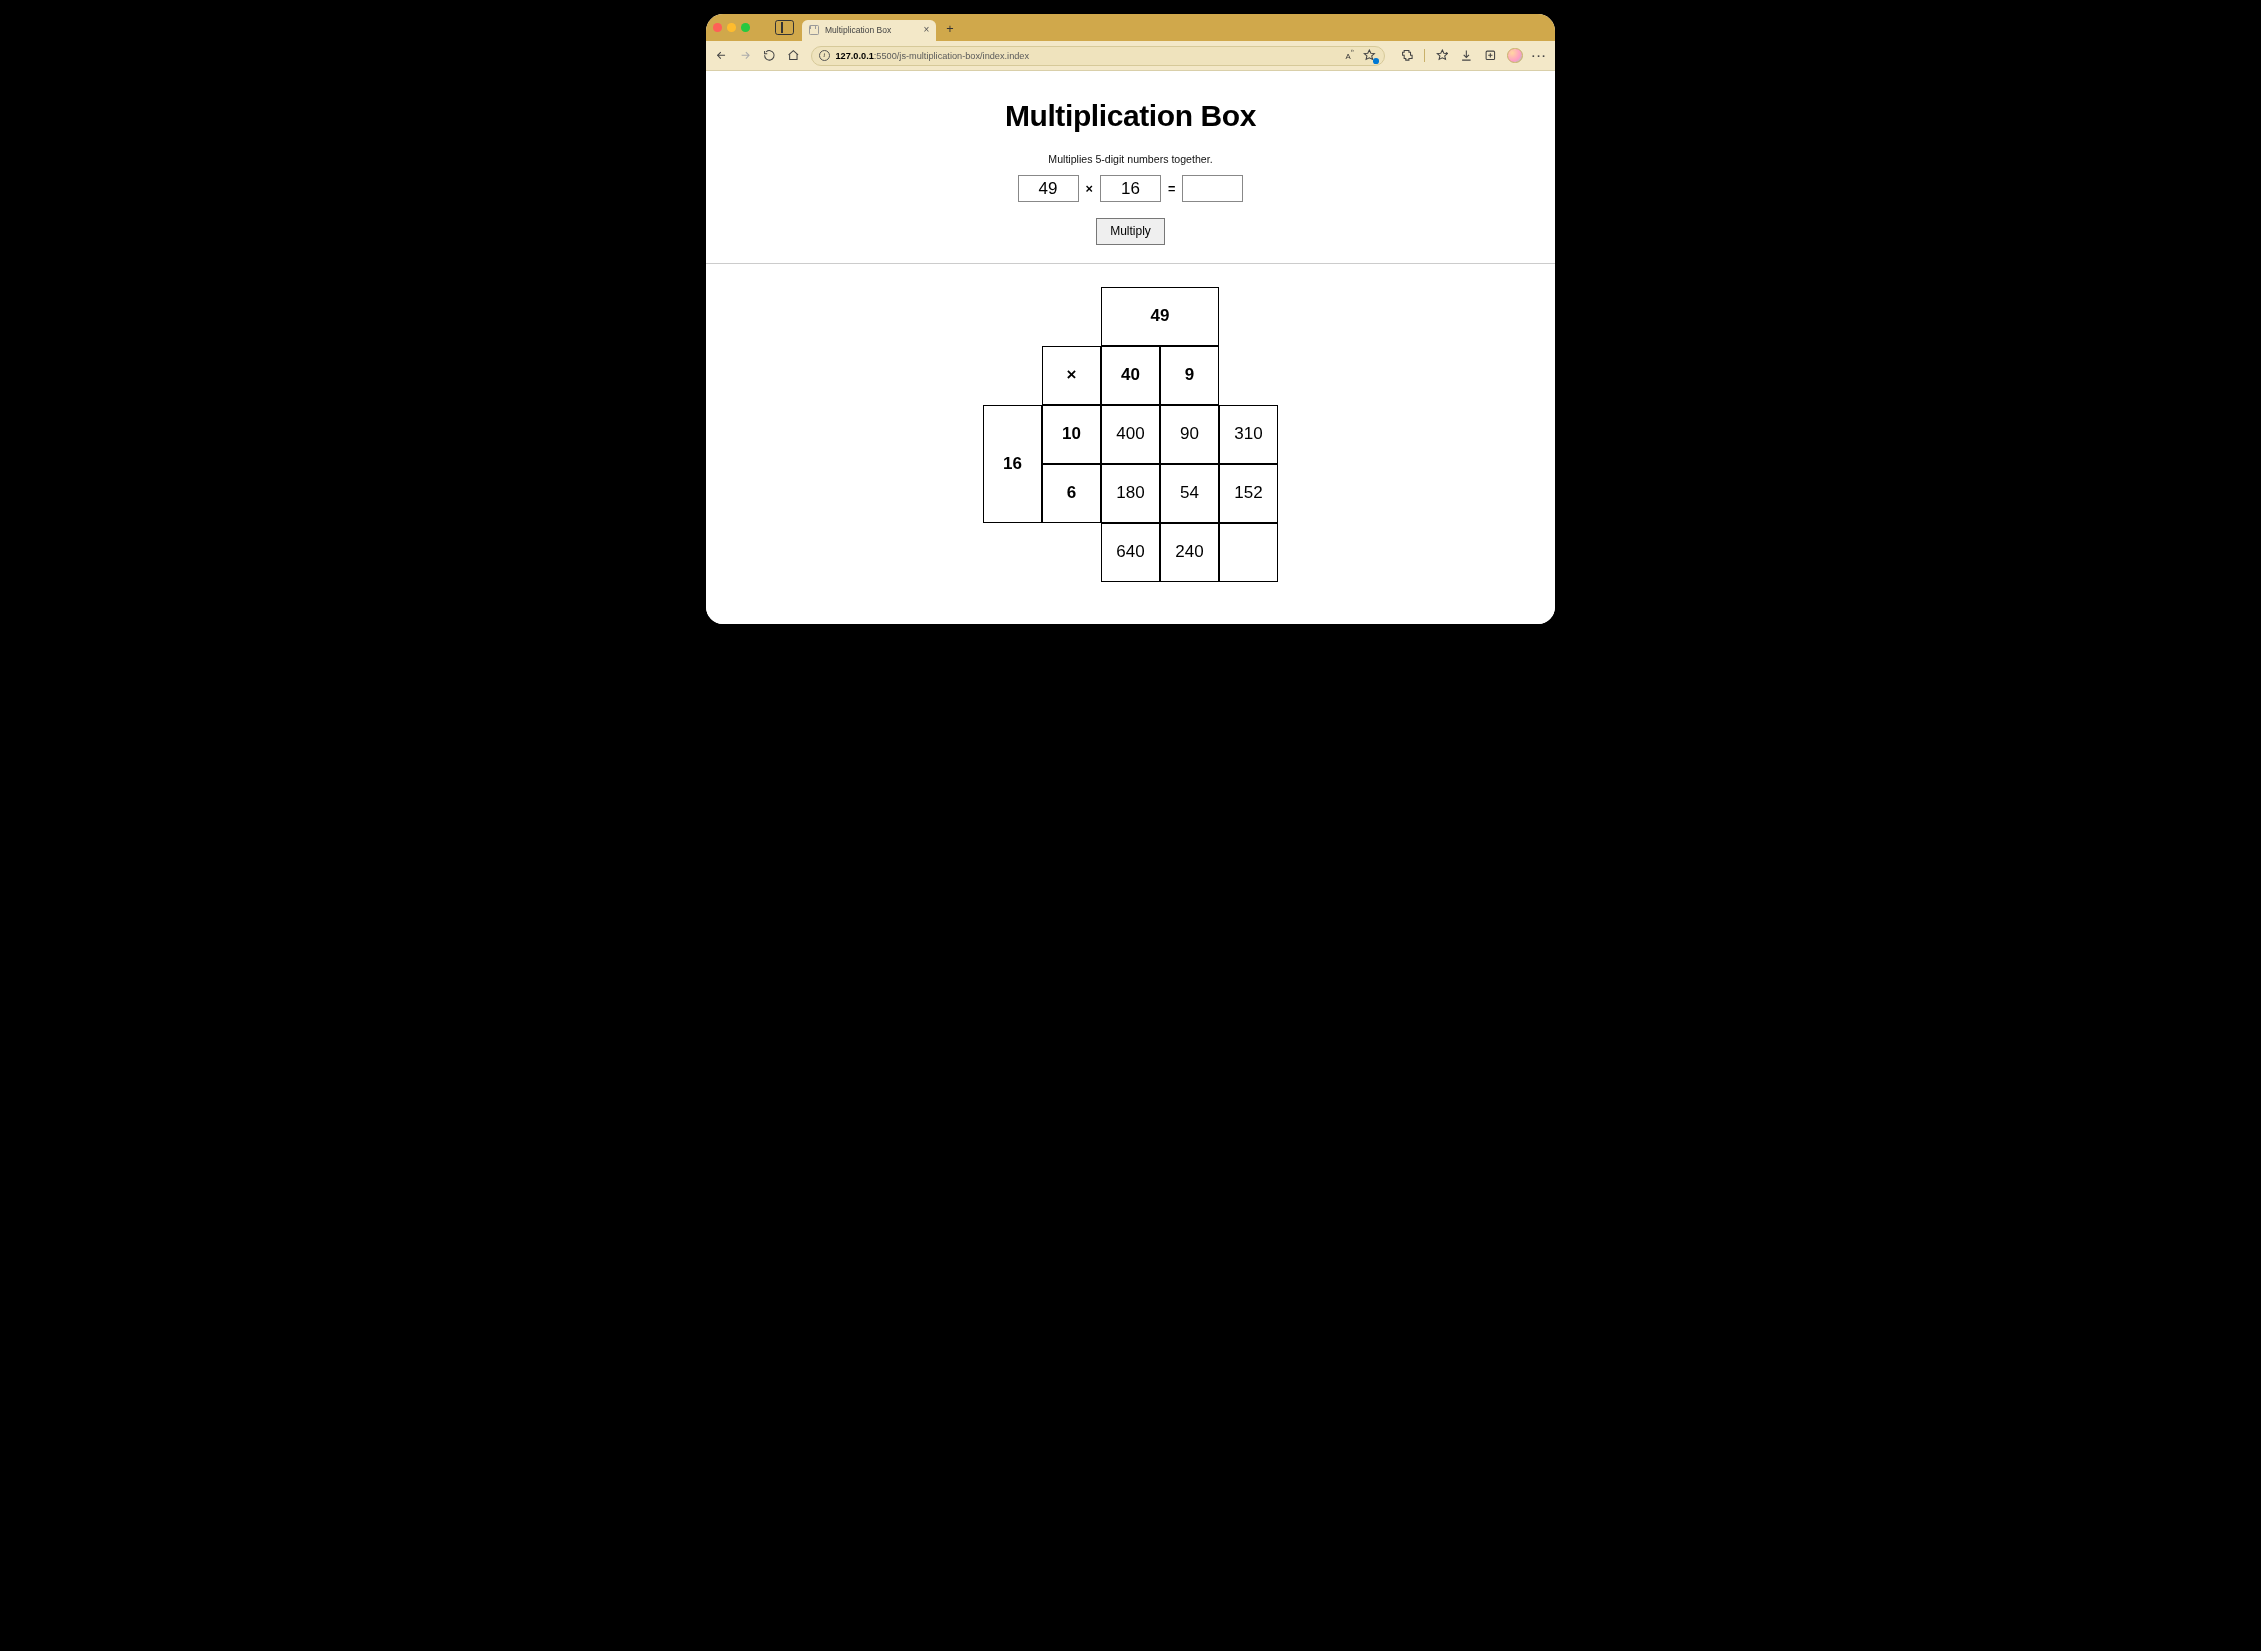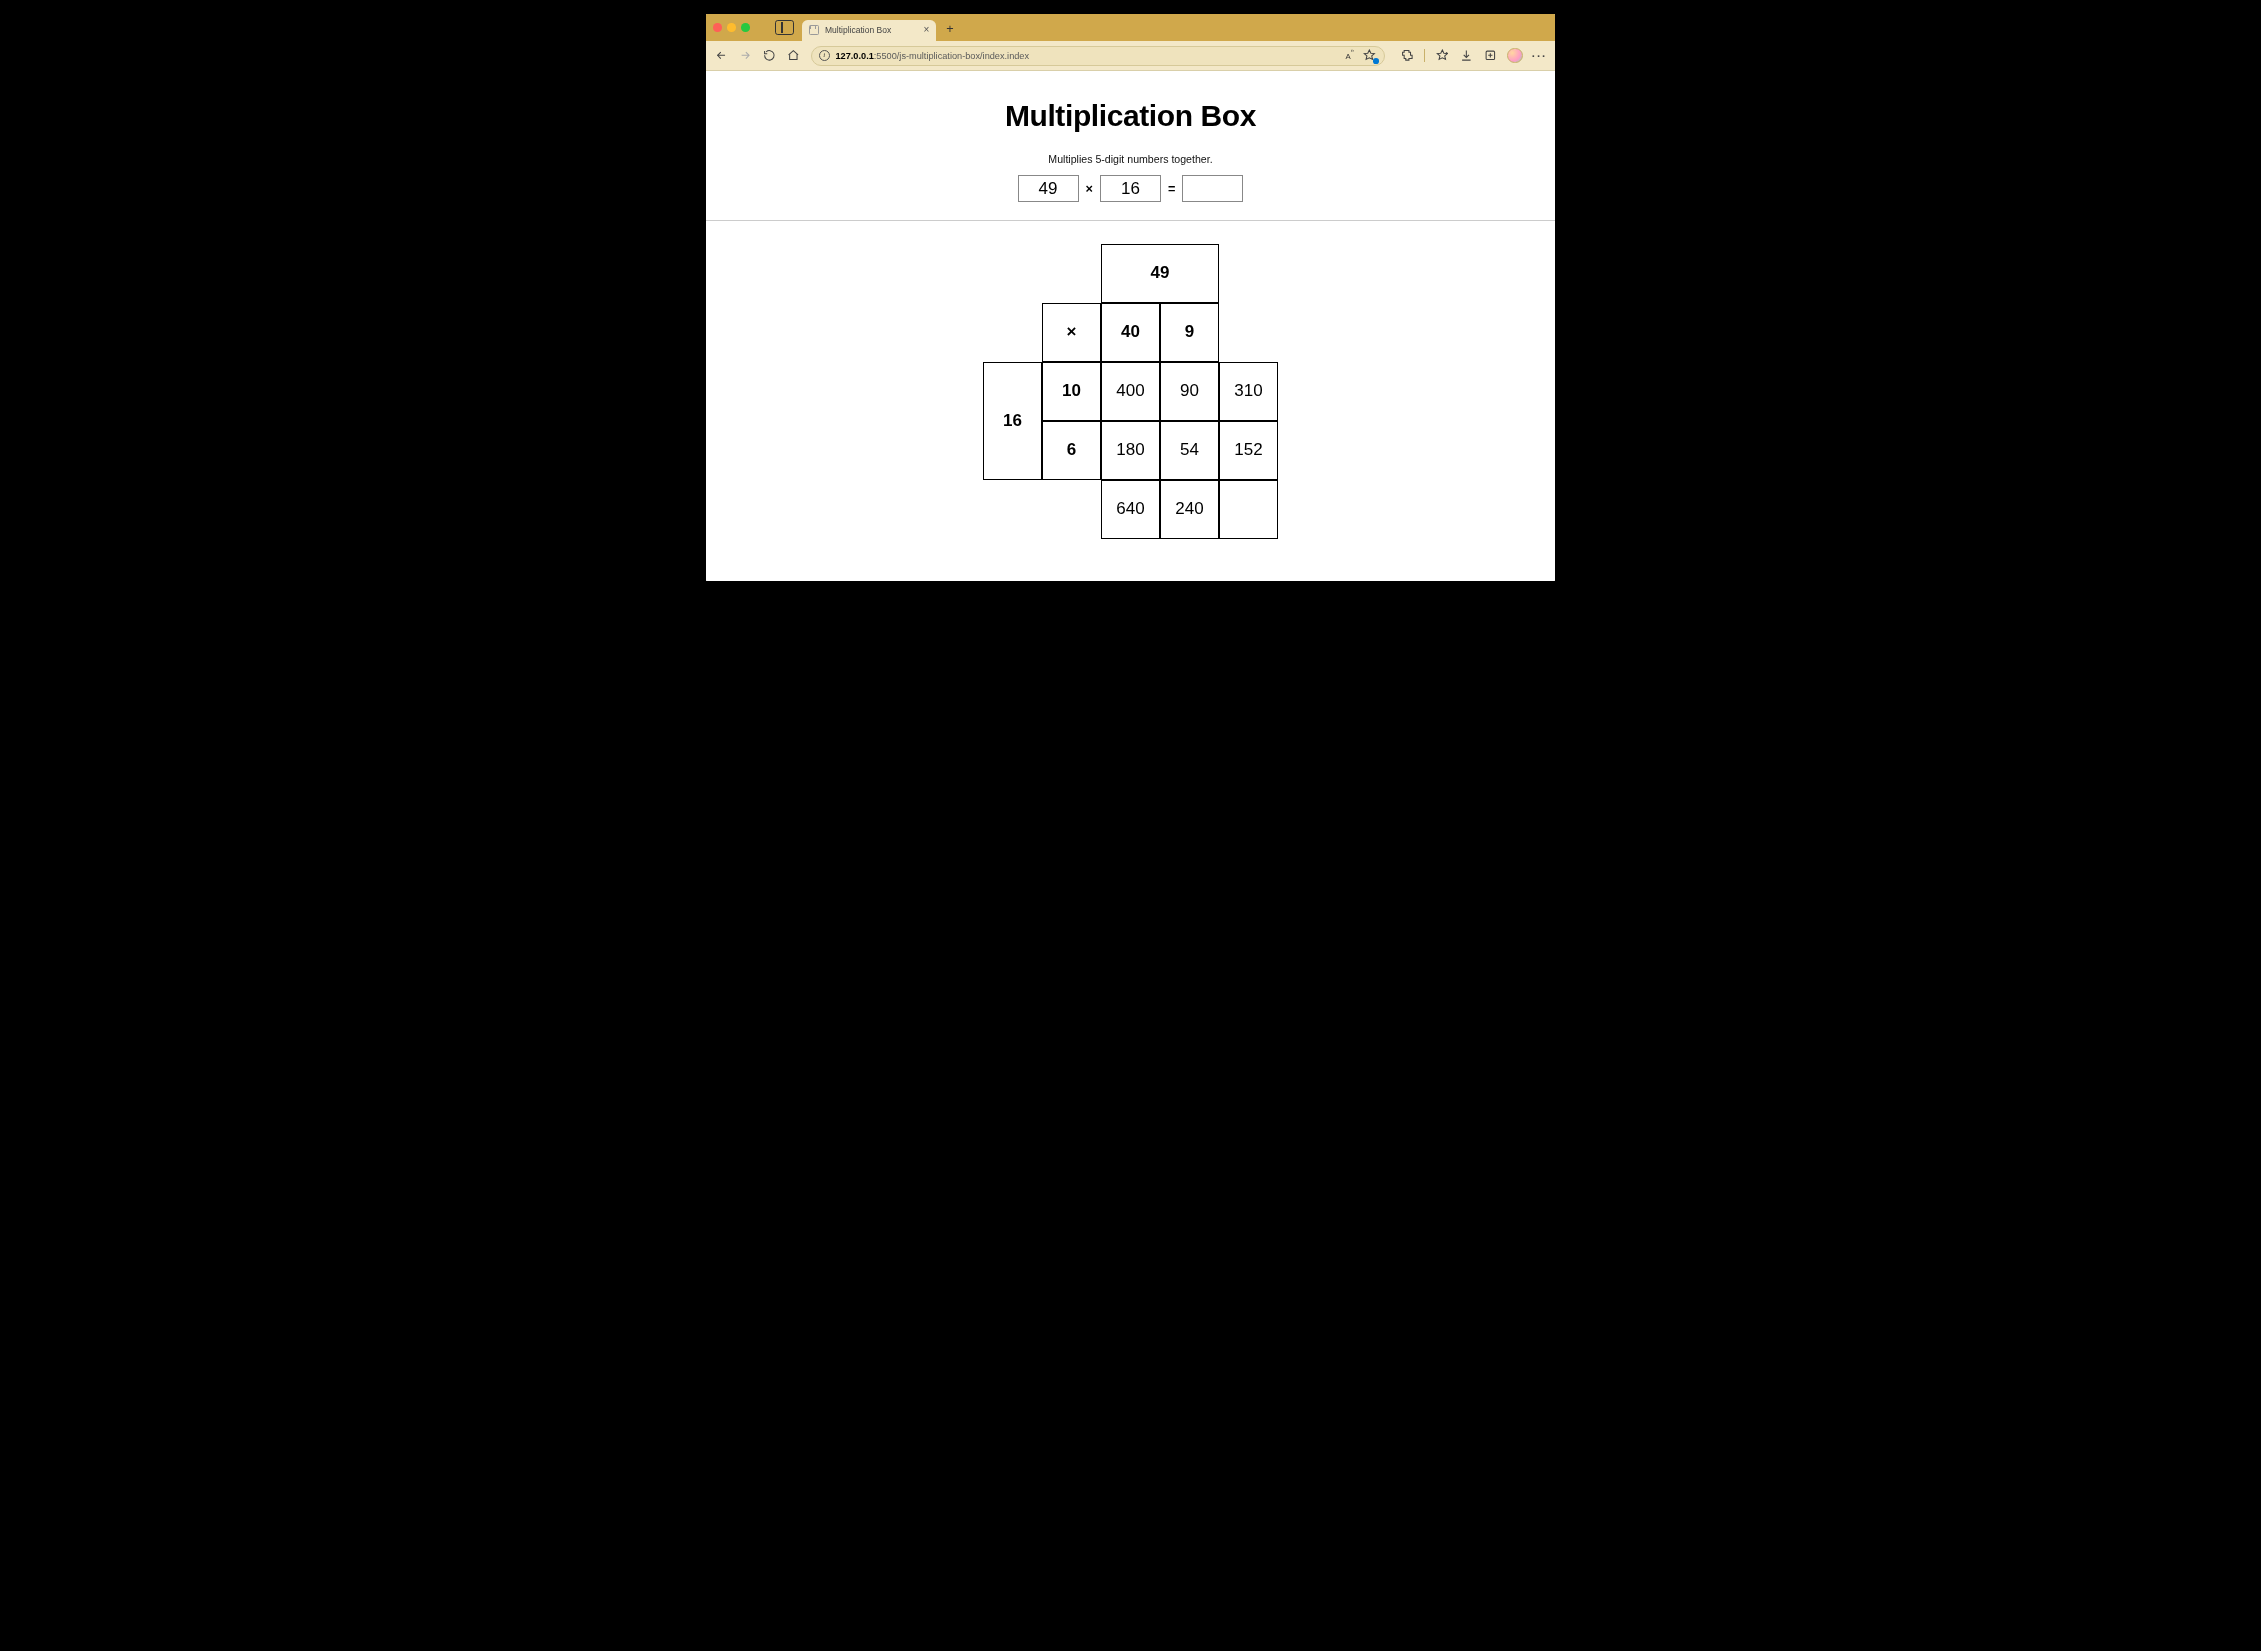--- a/index.html
+++ b/index.html
@@ -8,21 +8,21 @@
       background: #000;
       display: flex;
       align-items: flex-start;
       justify-content: center;
       min-height: 100vh;
       padding: 14px 0;
     }
     .window {
       width: 849px;
       background: #fff;
-      border-radius: 1px;
+      border-radius: 17px;
       overflow: hidden;
       box-shadow: 0 0 0 0.7px rgba(0,0,0,0.1), 0 7px 28px rgba(0,0,0,0.5);
     }
     
     .titlebar {
       background: #d0a84b;
       display: flex;
       align-items: center;
       height: 27px;
       padding: 0 7px;
@@ -267,20 +267,23 @@
     <p class="subtitle">Multiplies 5-digit numbers together.</p>
 
     <div class="input-row">
       <input class="nbox" value="49" style="">
       <span class="op">×</span>
       <input class="nbox" value="16" style="">
       <span class="op">=</span>
       <input class="nbox" value="" style="">
     </div>
 
+    <div>
+      <button class="multiply-btn">Multiply</button>
+    </div>
 
     <hr class="sep">
 
     
     <div class="mgrid">
 
       <div></div>
       <div></div>
       <div class="cell bold wide">49</div>
       <div></div>

